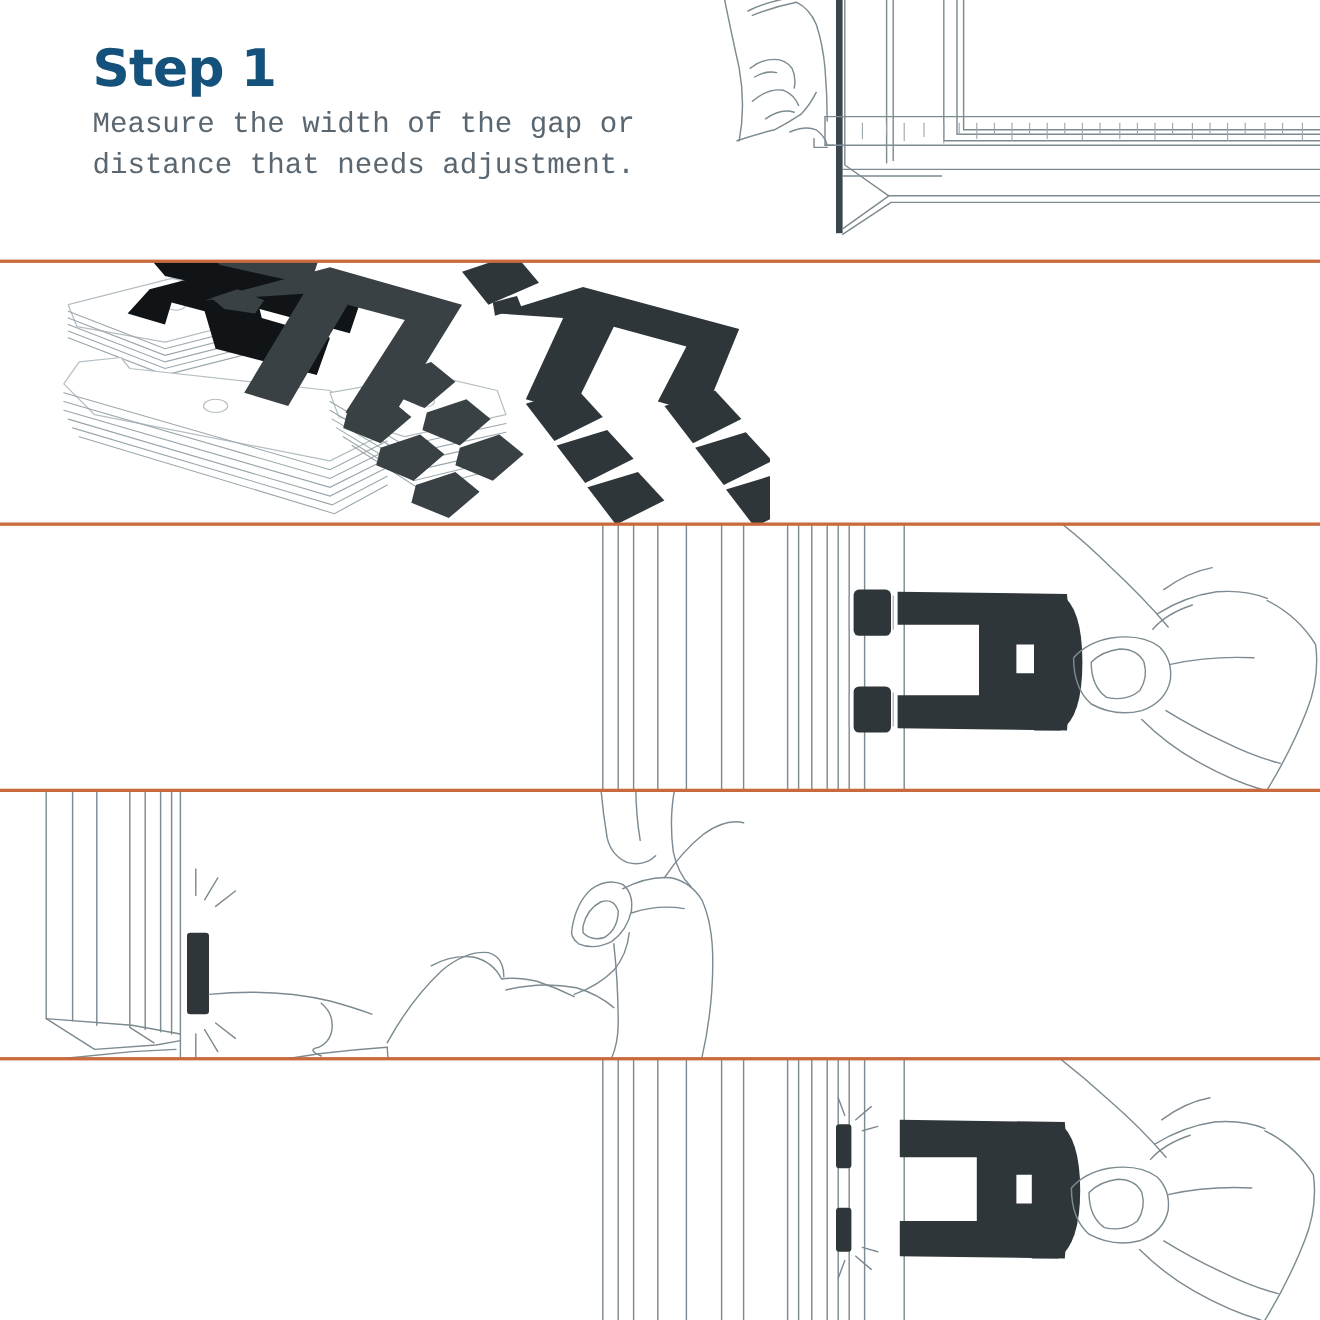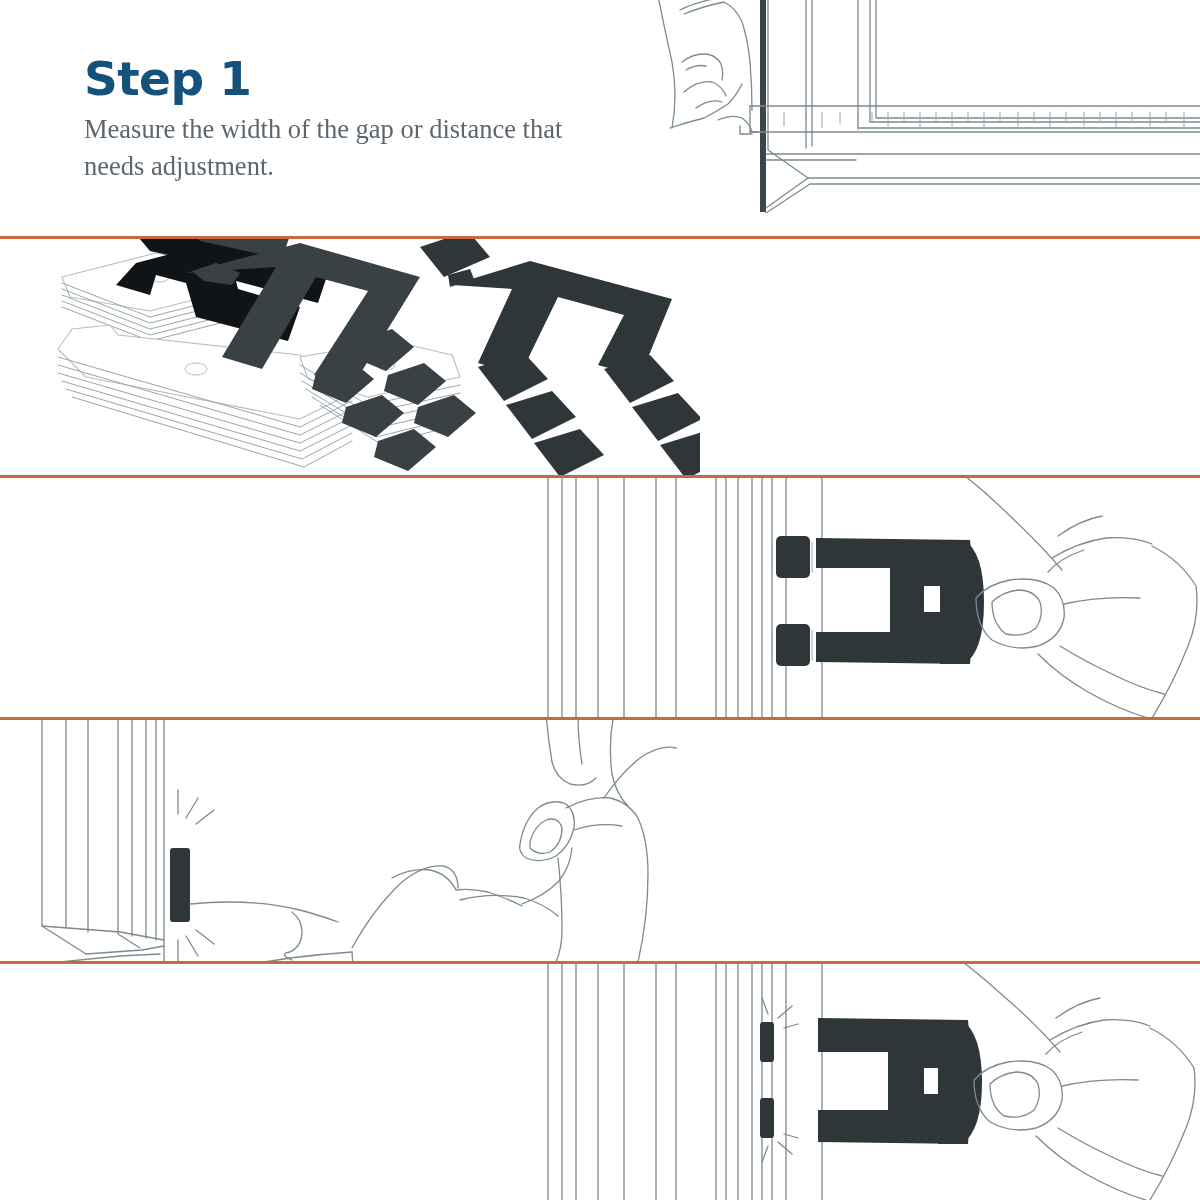--- a/index.html
+++ b/index.html
@@ -27,30 +27,30 @@
 
   
   .txt{position:absolute;z-index:30;}
   .txt.left{text-align:left;}
   .step-title{
     color:#14517b;
     font-size:47px;
     font-weight:bold;
     letter-spacing:-0.6px;
     line-height:1.05;
-    margin:16px 0 8px 0;
+    margin:0 0 8px 0;
     font-family:"DejaVu Sans", sans-serif;
   }
   .step-desc{
     color:#5b6770;
     font-size:26.5px;
     line-height:1.38;
     margin:0;
     font-weight:400;
-    font-family:Liberation Serif, serif;
+    font-family:Liberation Mono, monospace;
   }
 
   .t1{left:84px;top:38px;width:520px;}
 
   
   .art{position:absolute;z-index:10;}
   .a1{right:0;top:0;width:600px;height:237px;}
   .a2{left:0;top:0;width:700px;height:239px;}
   .a3{right:0;top:0;width:660px;height:242px;}
   .a4{left:0;top:0;width:680px;height:244px;}

